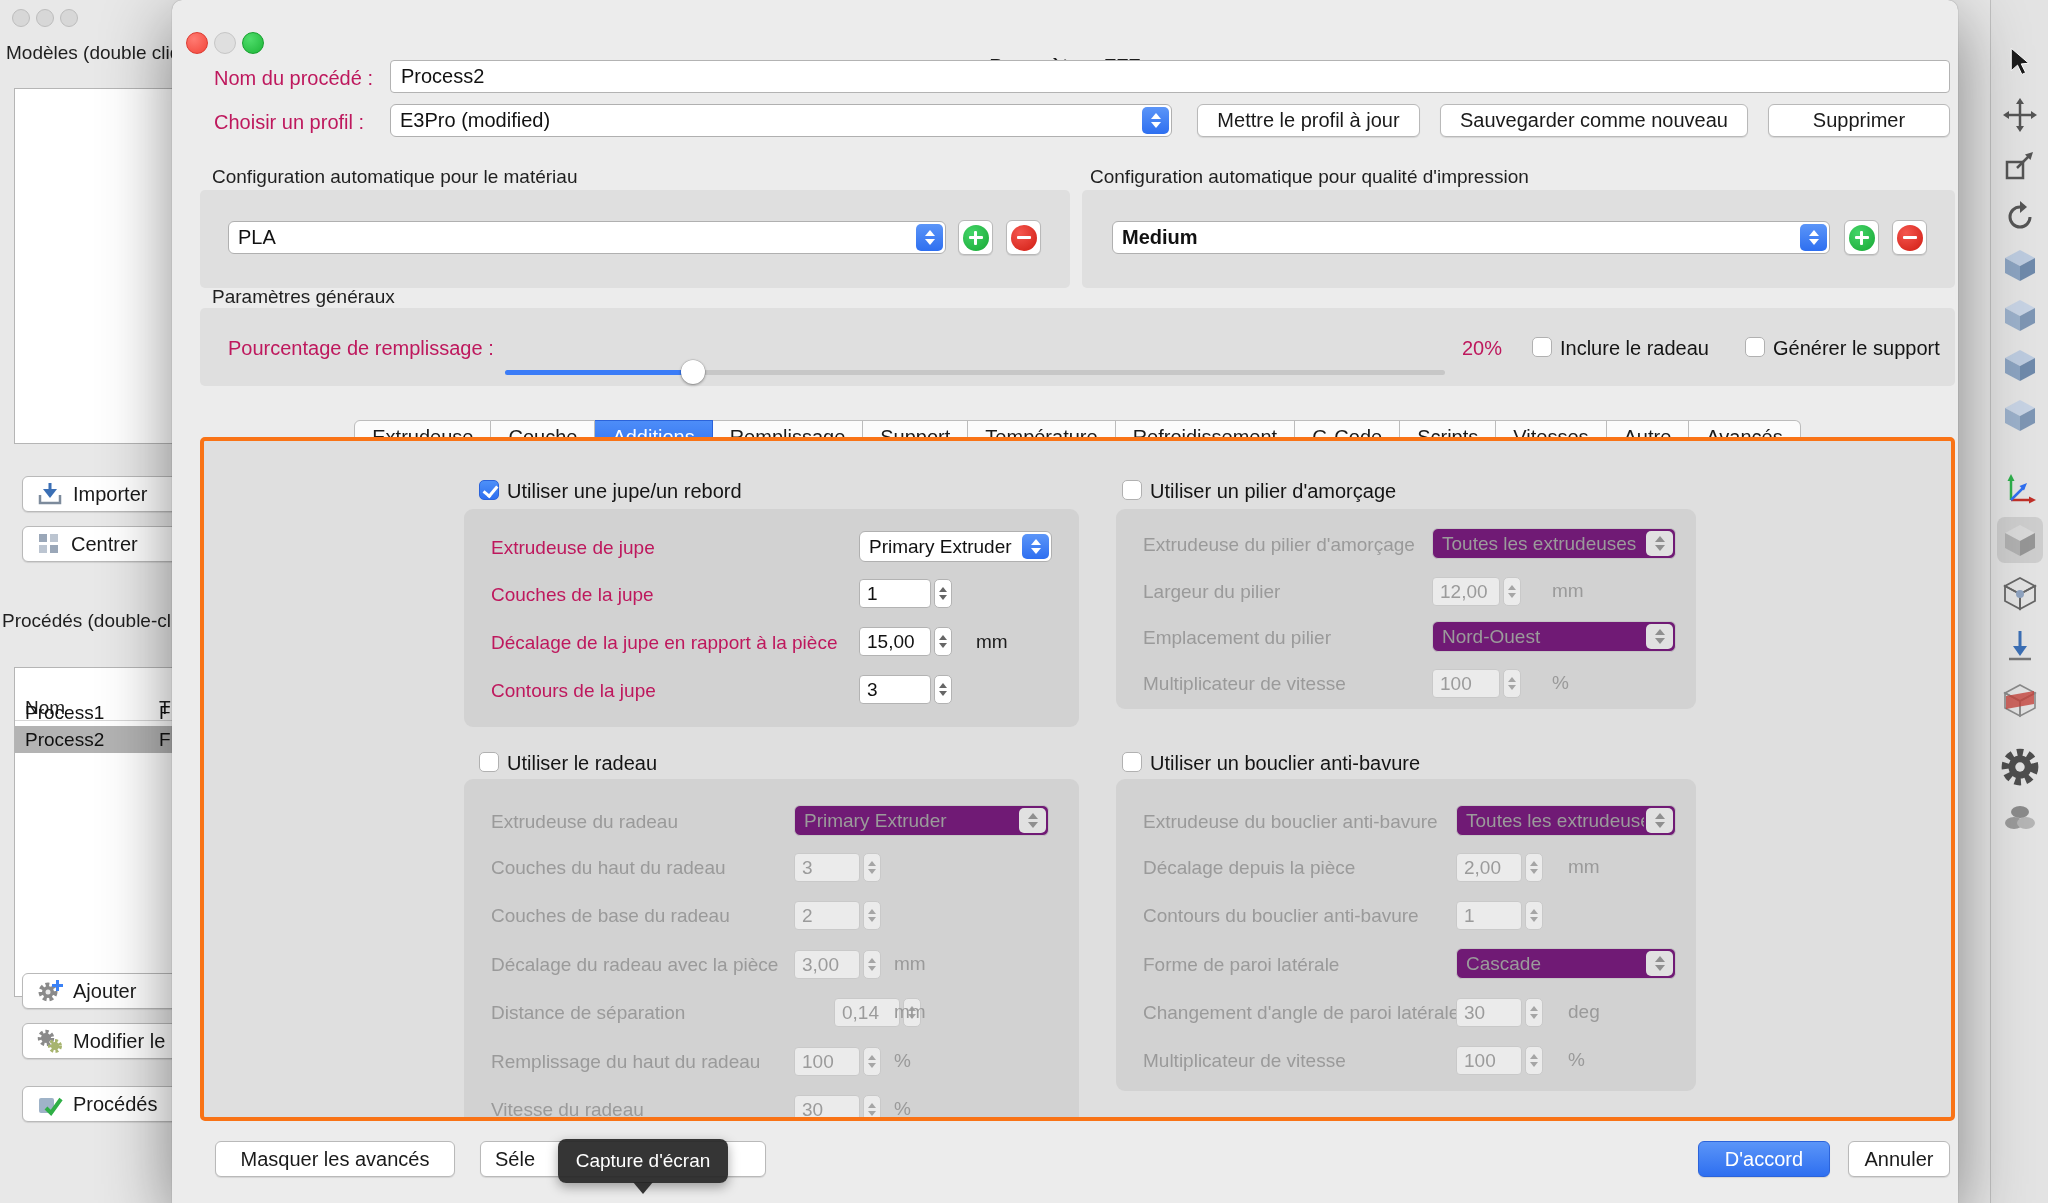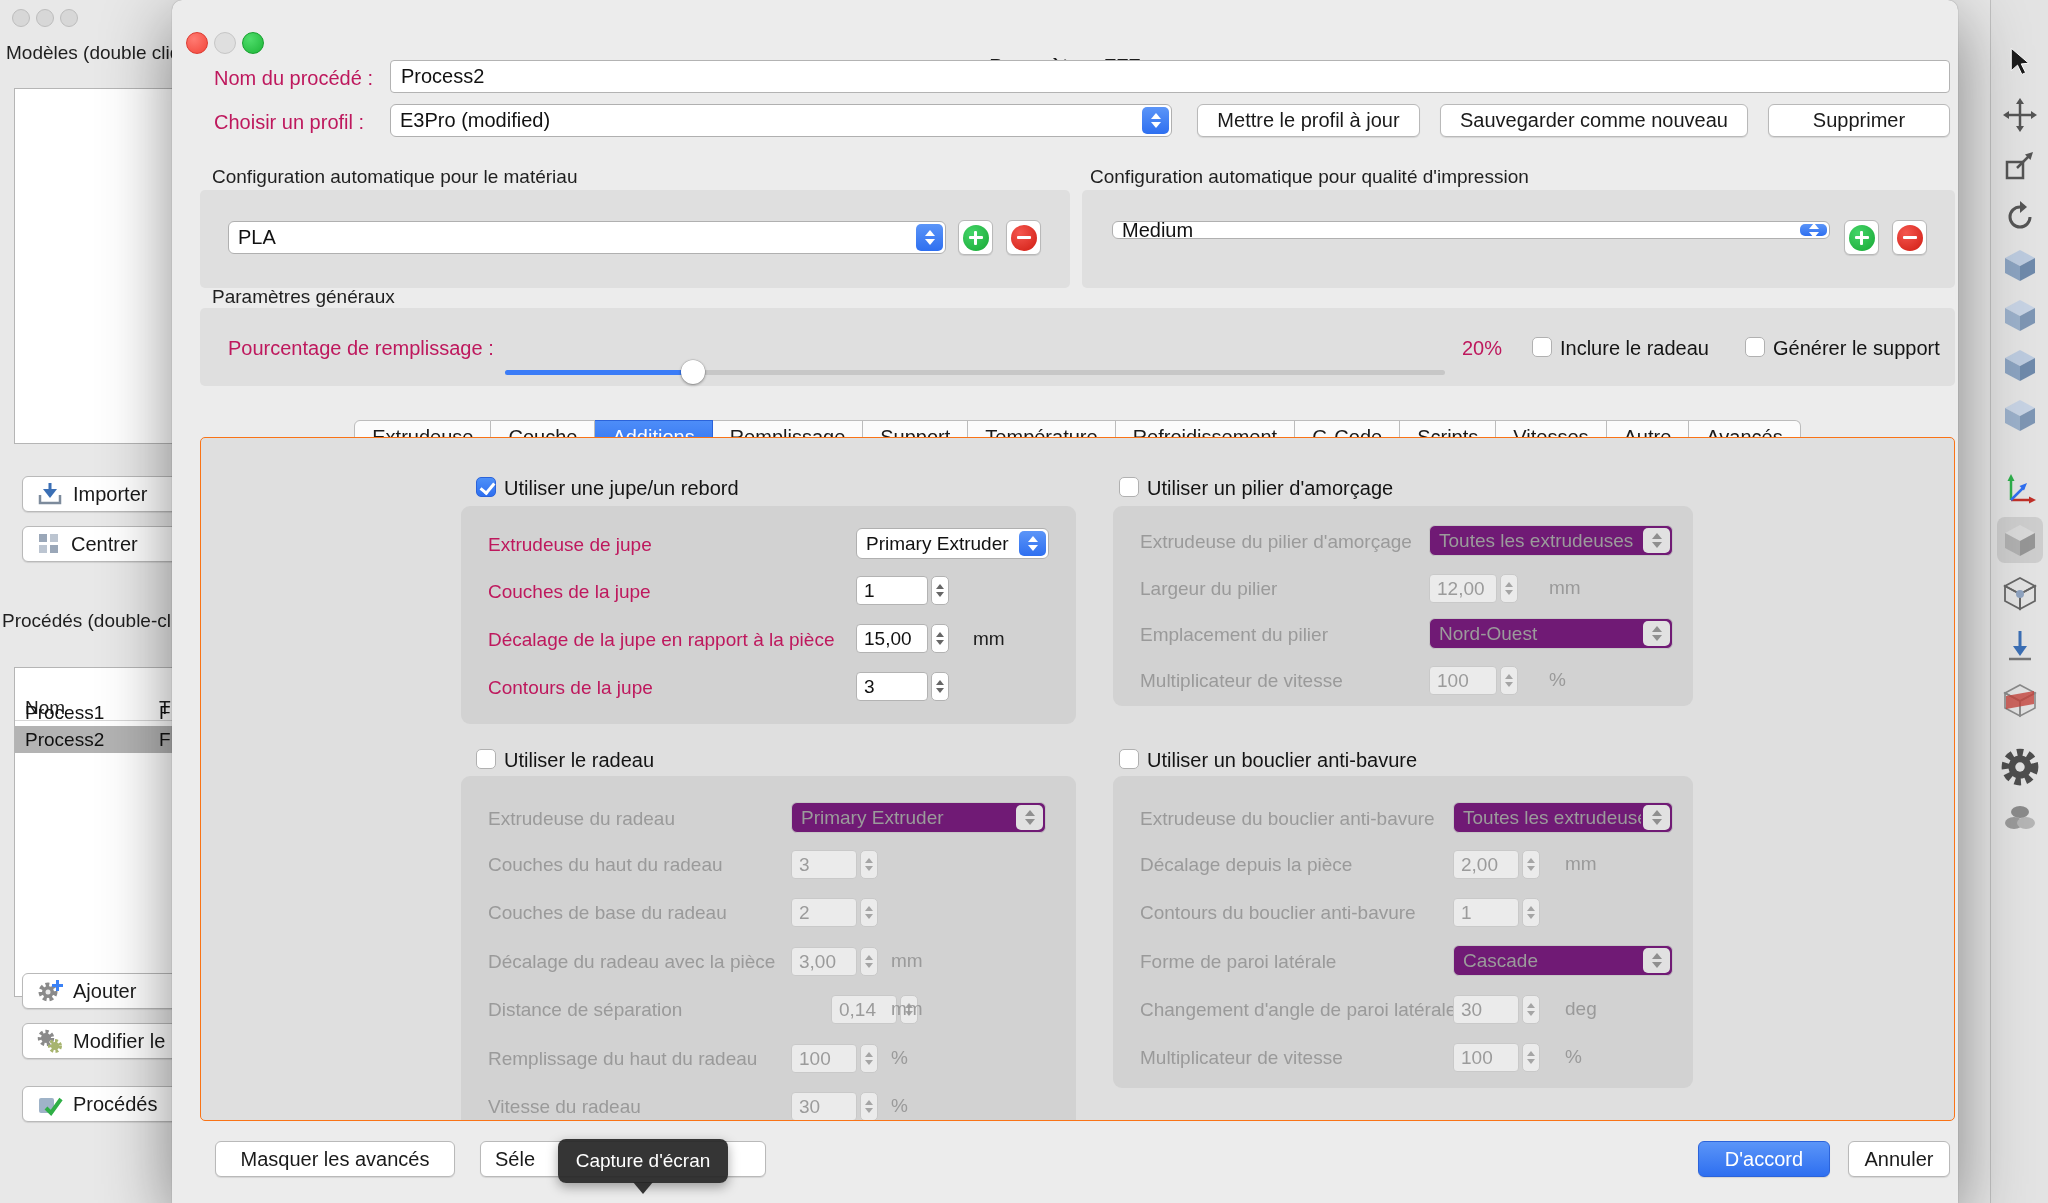--- a/index.html
+++ b/index.html
@@ -337,21 +337,21 @@
       <div class="roundbtn" style="left:758px; top:30px;">
           <span class="circle green"></span>
         </div>
       <div class="roundbtn" style="left:806px; top:30px;">
           <span class="circle red"></span>
         </div>
     </div>
 
     <div class="seclbl" style="left:918px; top:166px;">Configuration automatique pour qualité d'impression</div>
     <div class="panel" style="left:910px; top:190px; width:873px; height:98px;">
-      <div class="select" style="left:30px; top:31px; width:718px; height:18px;">
+      <div class="select" style="left:30px; top:31px; width:718px; height:33px;font-weight:bold;">
         <span class="txt">Medium</span>
         <span class="chev">
             <i class="t-up"></i>
             <i class="t-dn"></i>
           </span>
       </div>
       <div class="roundbtn" style="left:762px; top:30px;">
           <span class="circle green"></span>
         </div>
       <div class="roundbtn" style="left:810px; top:30px;">
@@ -382,21 +382,21 @@
       <div class="tab">Support</div>
       <div class="tab">Température</div>
       <div class="tab">Refroidissement</div>
       <div class="tab">G-Code</div>
       <div class="tab">Scripts</div>
       <div class="tab">Vitesses</div>
       <div class="tab">Autre</div>
       <div class="tab">Avancés</div>
     </div>
 
-    <div class="panel" style="left:28px; top:437px; width:1755px; height:684px; overflow:hidden; border:1px solid #f97316;">
+    <div class="panel" style="left:28px; top:437px; width:1755px; height:684px; overflow:hidden; border:4px solid #f97316;">
 
       <div class="cb on" style="left:275px; top:39px;"></div>
       <div class="cblbl" style="left:303px; top:39px;">Utiliser une jupe/un rebord</div>
       <div class="gbox" style="left:260px; top:68px; width:615px; height:218px;">
         <div class="flbl" style="left:27px; top:27px; font-weight:500;">Extrudeuse de jupe</div>
         <div class="select small" style="left:395px; top:22px; width:193px; height:31px;">
           <span class="txt">Primary Extruder</span>
           <span class="chev">
               <i class="t-up"></i>
               <i class="t-dn"></i>

